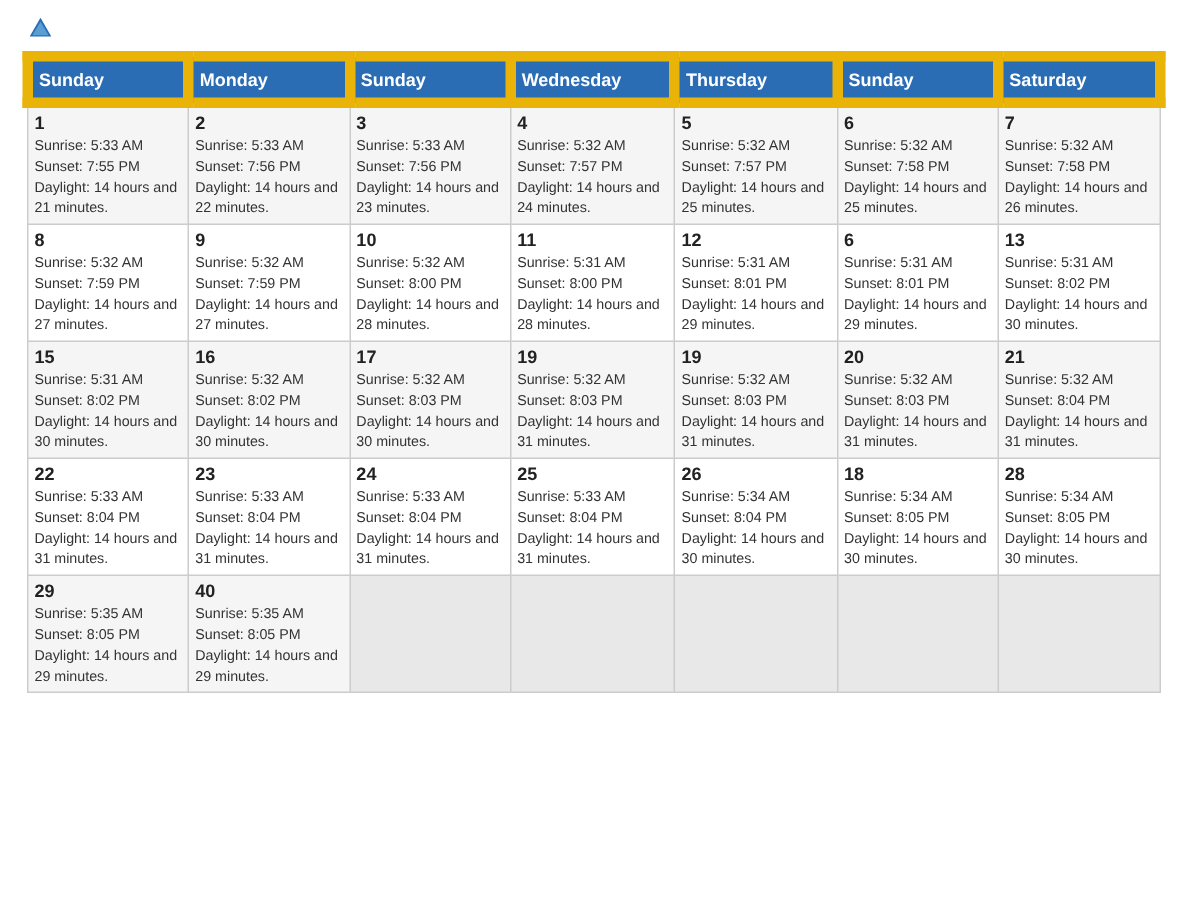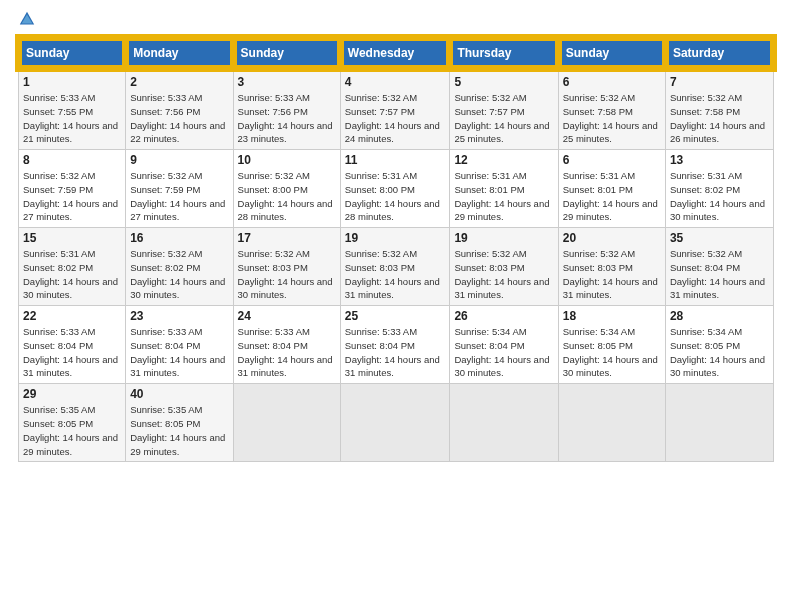--- a/index.html
+++ b/index.html
@@ -157,21 +157,21 @@
           <td><span class="day-num">6</span><span class="day-info">Sunrise: 5:31 AM<br>Sunset: 8:01 PM<br>Daylight: 14 hours and 29 minutes.</span></td>
           <td><span class="day-num">13</span><span class="day-info">Sunrise: 5:31 AM<br>Sunset: 8:02 PM<br>Daylight: 14 hours and 30 minutes.</span></td>
         </tr>
         <tr>
           <td><span class="day-num">15</span><span class="day-info">Sunrise: 5:31 AM<br>Sunset: 8:02 PM<br>Daylight: 14 hours and 30 minutes.</span></td>
           <td><span class="day-num">16</span><span class="day-info">Sunrise: 5:32 AM<br>Sunset: 8:02 PM<br>Daylight: 14 hours and 30 minutes.</span></td>
           <td><span class="day-num">17</span><span class="day-info">Sunrise: 5:32 AM<br>Sunset: 8:03 PM<br>Daylight: 14 hours and 30 minutes.</span></td>
           <td><span class="day-num">19</span><span class="day-info">Sunrise: 5:32 AM<br>Sunset: 8:03 PM<br>Daylight: 14 hours and 31 minutes.</span></td>
           <td><span class="day-num">19</span><span class="day-info">Sunrise: 5:32 AM<br>Sunset: 8:03 PM<br>Daylight: 14 hours and 31 minutes.</span></td>
           <td><span class="day-num">20</span><span class="day-info">Sunrise: 5:32 AM<br>Sunset: 8:03 PM<br>Daylight: 14 hours and 31 minutes.</span></td>
-          <td><span class="day-num">35</span><span class="day-info">Sunrise: 5:32 AM<br>Sunset: 8:04 PM<br>Daylight: 14 hours and 31 minutes.</span></td>
+          <td><span class="day-num">21</span><span class="day-info">Sunrise: 5:32 AM<br>Sunset: 8:04 PM<br>Daylight: 14 hours and 31 minutes.</span></td>
         </tr>
         <tr>
           <td><span class="day-num">22</span><span class="day-info">Sunrise: 5:33 AM<br>Sunset: 8:04 PM<br>Daylight: 14 hours and 31 minutes.</span></td>
           <td><span class="day-num">23</span><span class="day-info">Sunrise: 5:33 AM<br>Sunset: 8:04 PM<br>Daylight: 14 hours and 31 minutes.</span></td>
           <td><span class="day-num">24</span><span class="day-info">Sunrise: 5:33 AM<br>Sunset: 8:04 PM<br>Daylight: 14 hours and 31 minutes.</span></td>
           <td><span class="day-num">25</span><span class="day-info">Sunrise: 5:33 AM<br>Sunset: 8:04 PM<br>Daylight: 14 hours and 31 minutes.</span></td>
           <td><span class="day-num">26</span><span class="day-info">Sunrise: 5:34 AM<br>Sunset: 8:04 PM<br>Daylight: 14 hours and 30 minutes.</span></td>
           <td><span class="day-num">18</span><span class="day-info">Sunrise: 5:34 AM<br>Sunset: 8:05 PM<br>Daylight: 14 hours and 30 minutes.</span></td>
           <td><span class="day-num">28</span><span class="day-info">Sunrise: 5:34 AM<br>Sunset: 8:05 PM<br>Daylight: 14 hours and 30 minutes.</span></td>
         </tr>

